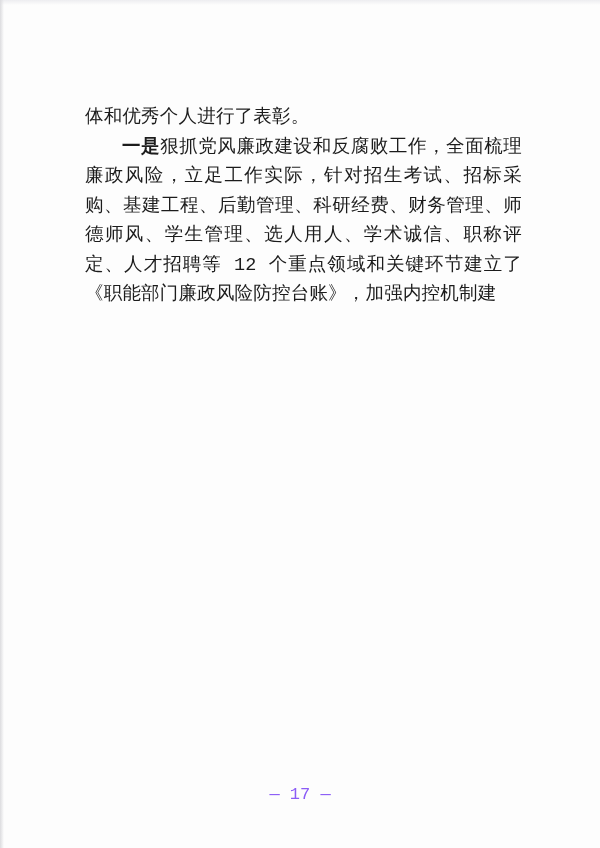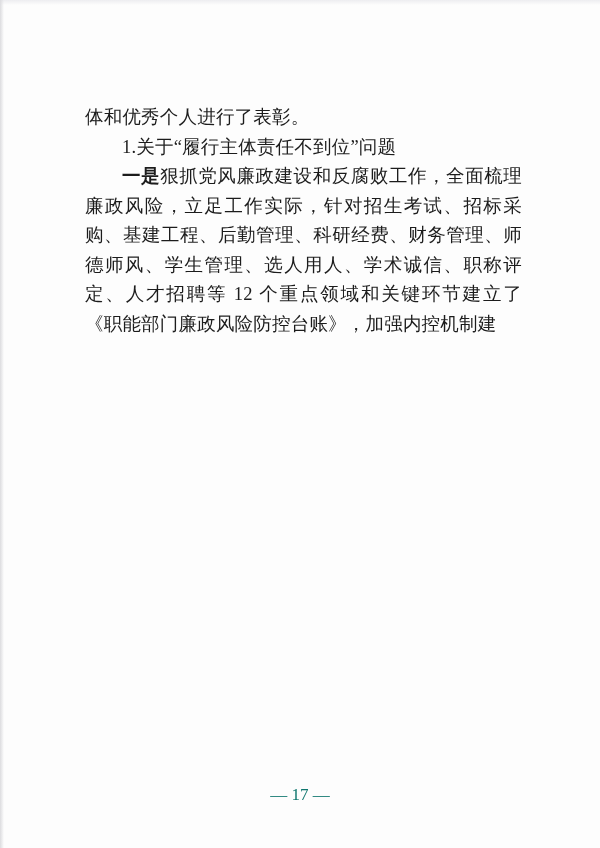--- a/index.html
+++ b/index.html
@@ -4,21 +4,21 @@
 <style>
   html, body { margin: 0; padding: 0; background: #9a9a9a; }
   .page {
     position: relative;
     width: 600px;
     height: 848px;
     margin: 0 auto;
     background: #fdfdfd;
     overflow: hidden;
     color: #1c1c1c;
-    font-family: Liberation Serif, serif;
+    font-family: Liberation Mono, monospace;
   }
   .edge-left {
     position: absolute; left: 0; top: 0; width: 4px; height: 100%;
     background: linear-gradient(to right, #dcdcdf, rgba(255,255,255,0));
   }
   .edge-top {
     position: absolute; left: 0; top: 0; width: 100%; height: 5px;
     background: linear-gradient(to bottom, #ededf0, rgba(255,255,255,0));
   }
   .content {
@@ -39,31 +39,30 @@
   .para.heading { font-weight: bold; }
   .run-bold { font-weight: bold; }
   .footer {
     position: absolute;
     top: 783px;
     left: 0;
     width: 100%;
     text-align: center;
     font-size: 17px;
     line-height: 24px;
-    color: #0f766e;
+    color: #8b5cf6;
   }
 </style>
 </head>
 <body>
 
 <div class="page">
   <div class="edge-top"></div>
   <div class="edge-left"></div>
 
   <div class="content">
 
   <p class="para continuation"><span>体和优秀个人进行了表彰。</span></p>
-      <p class="para body"><span>1.关于“履行主体责任不到位”问题</span></p>
       <p class="para body"><span class="run-bold">一是</span><span>狠抓党风廉政建设和反腐败工作，全面梳理廉政风险，立足工作实际，针对招生考试、招标采购、基建工程、后勤管理、科研经费、财务管理、师德师风、学生管理、选人用人、学术诚信、职称评定、人才招聘等 12 个重点领域和关键环节建立了《职能部门廉政风险防控台账》，加强内控机制建</span></p>
     </div>
 
   <div class="footer">— 17 —</div>
 </div>
 
 </body></html>

